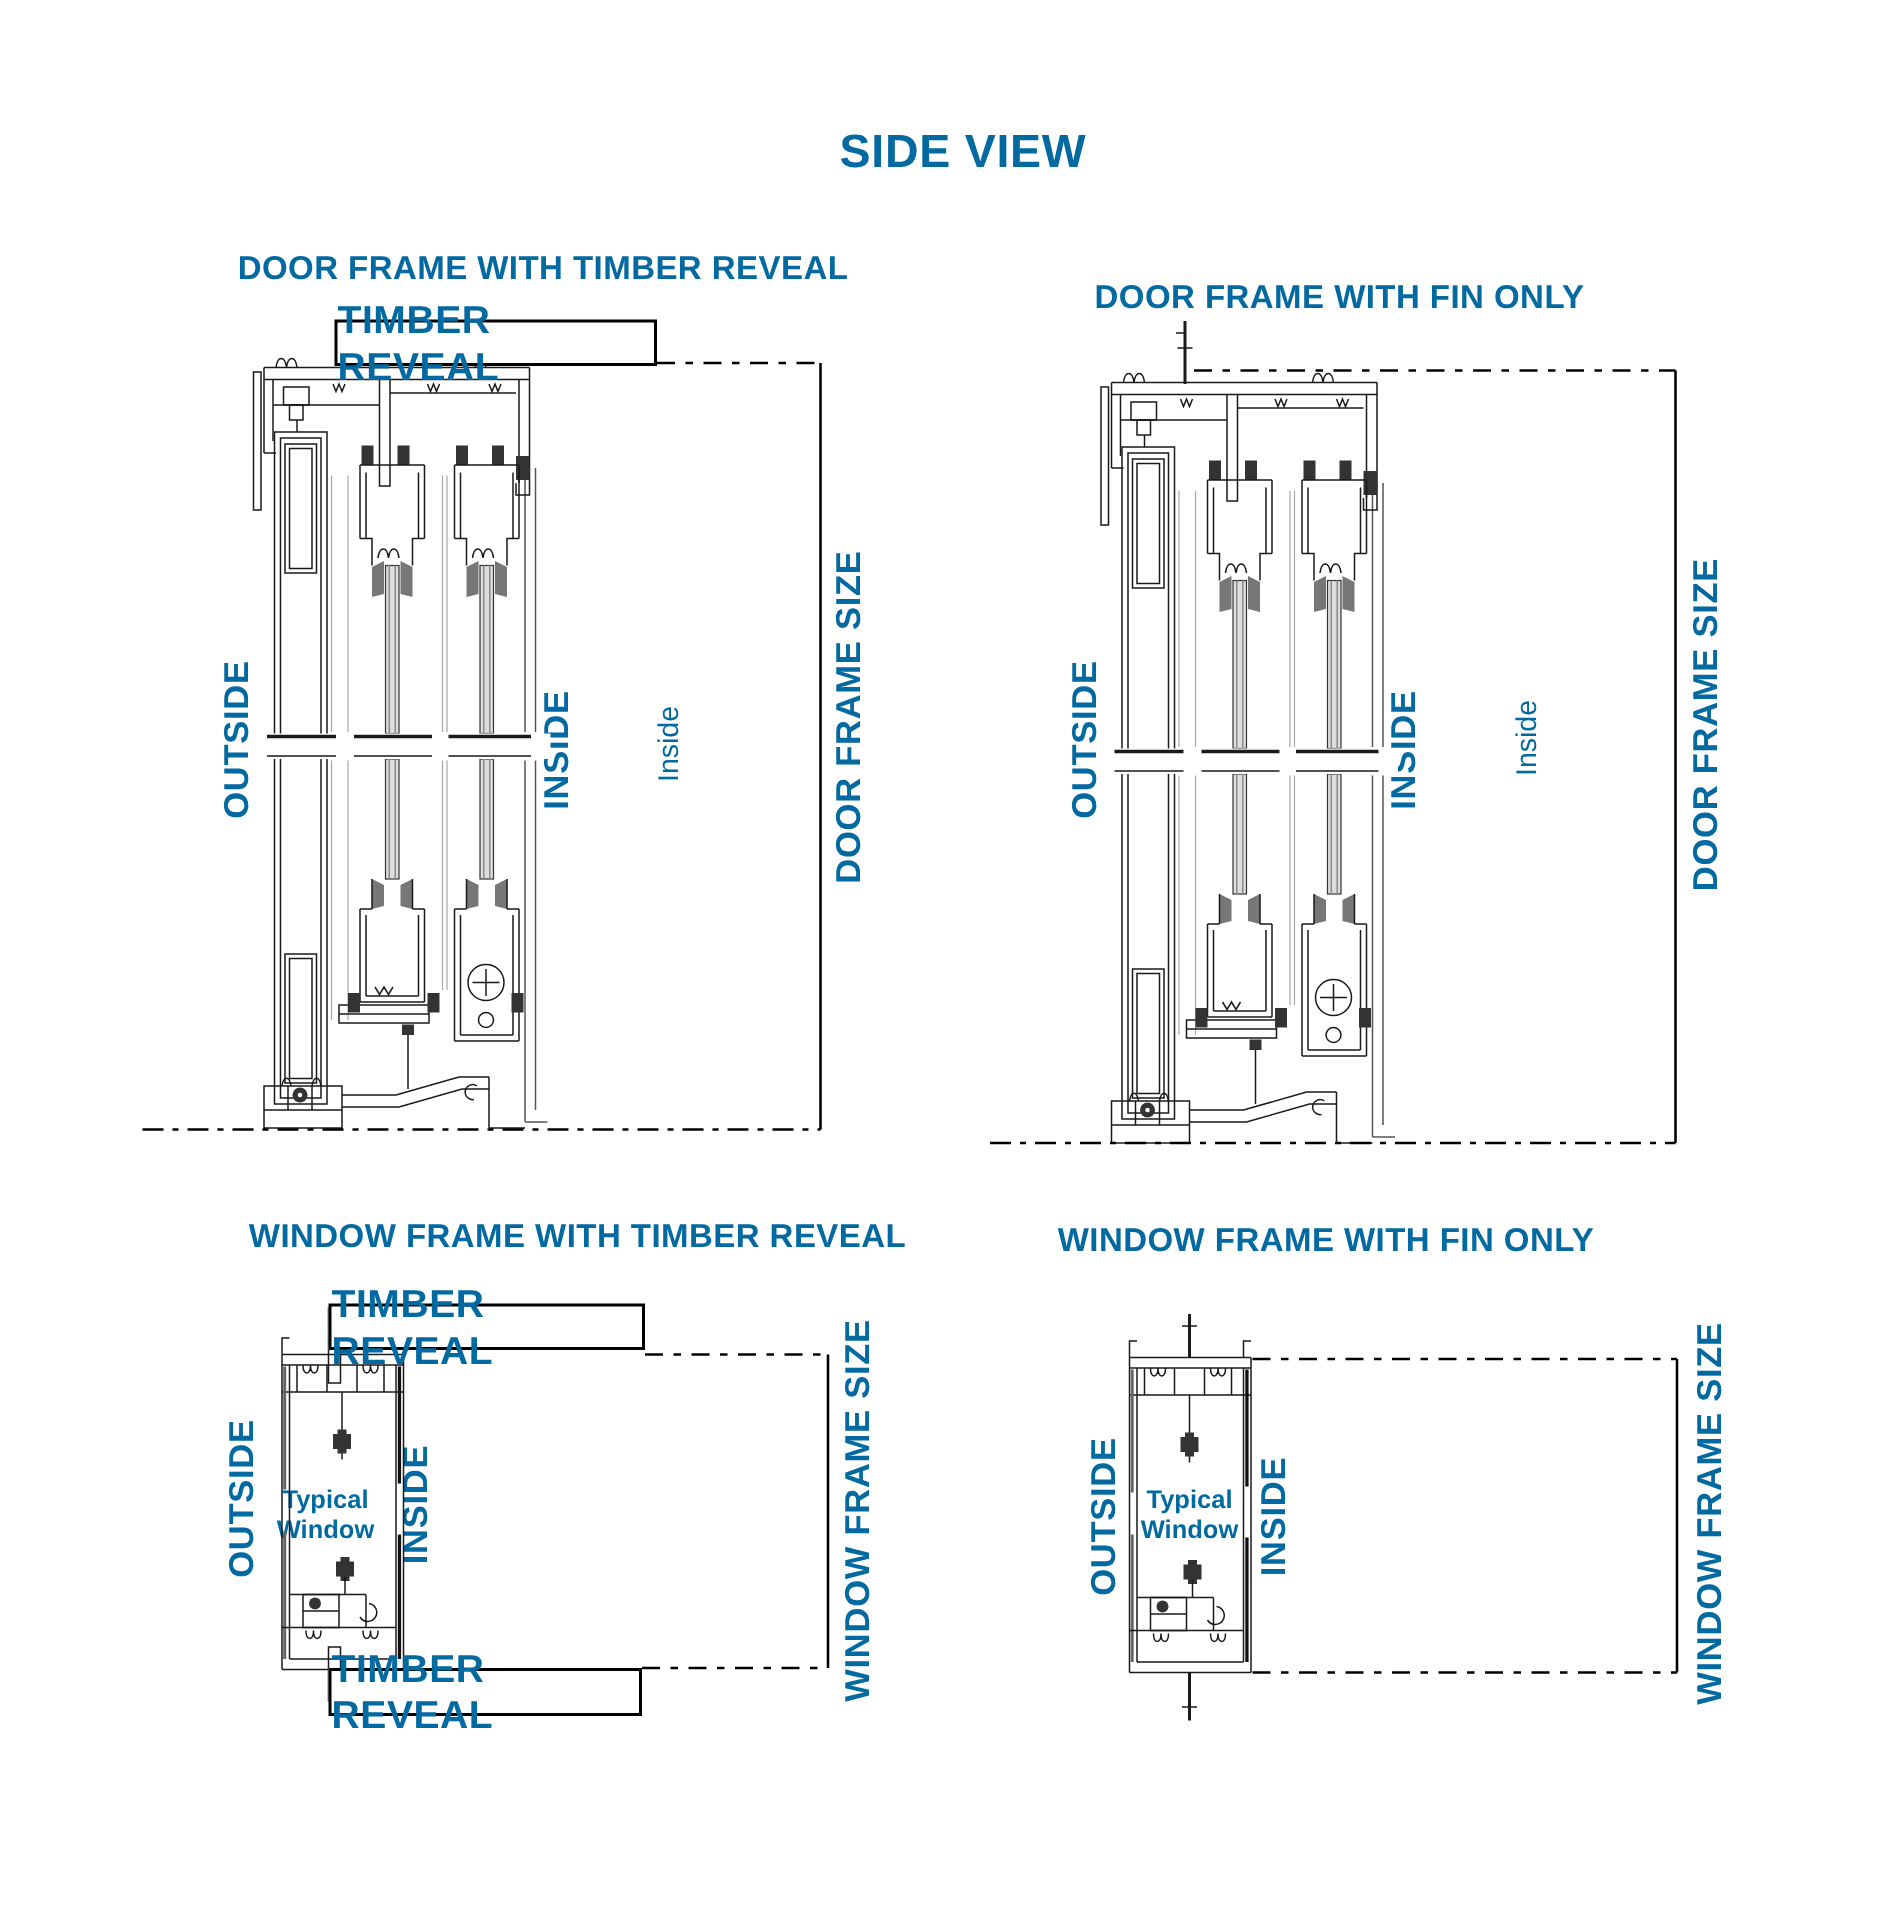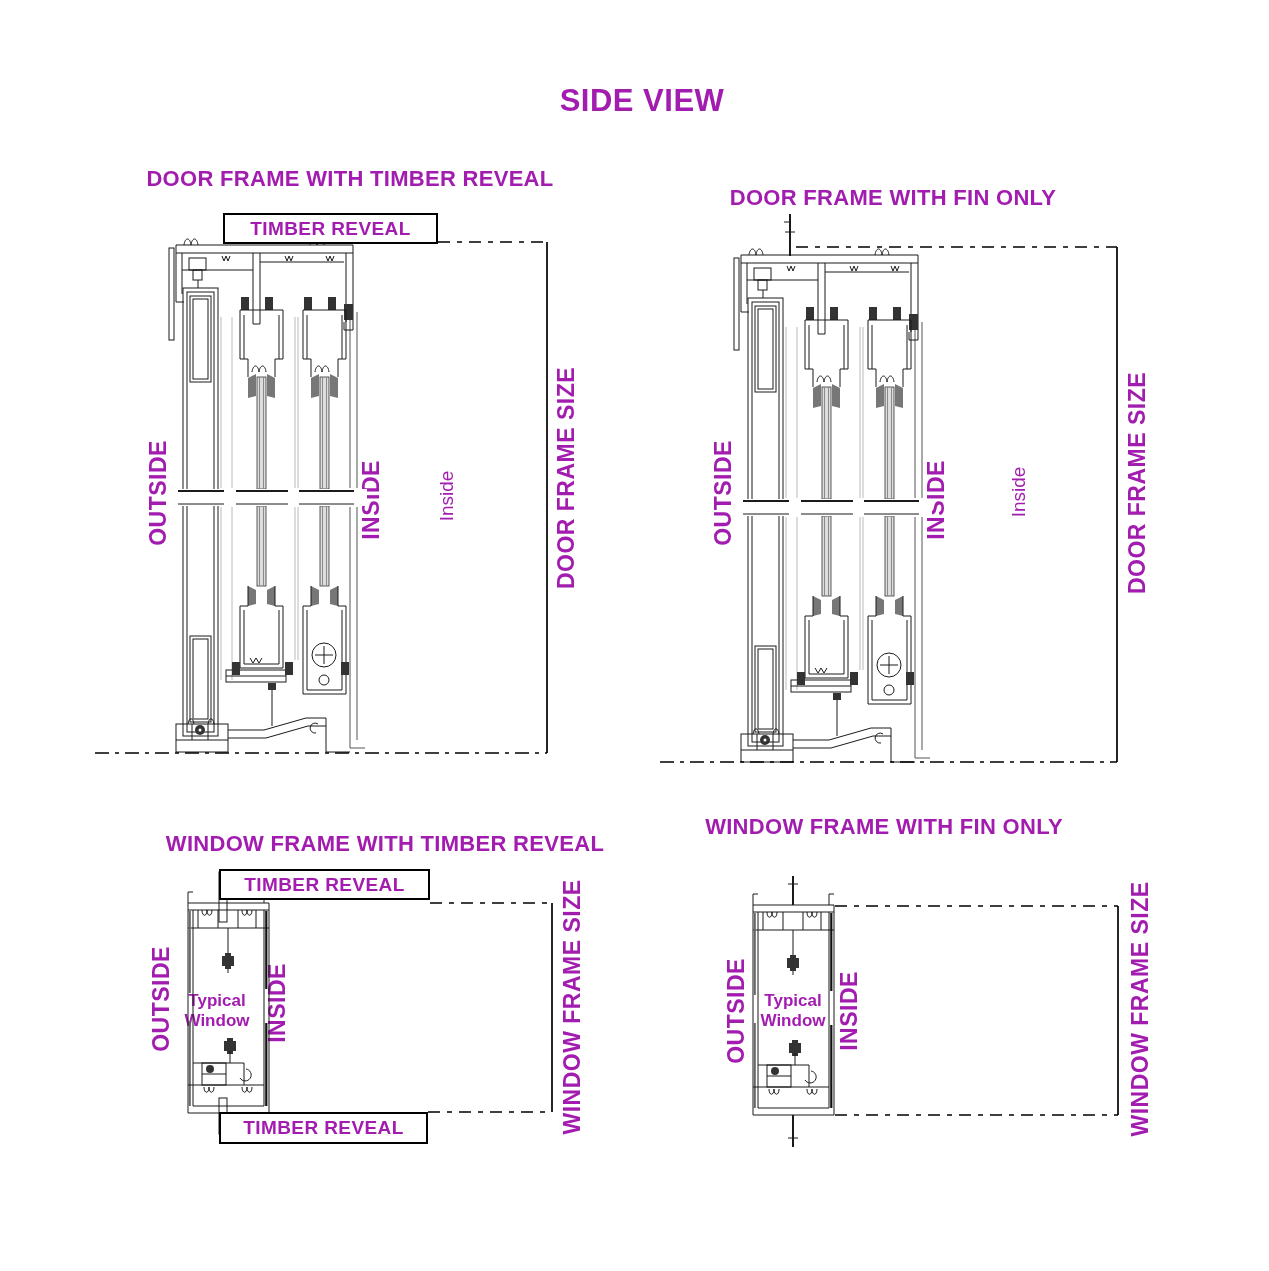--- a/index.html
+++ b/index.html
@@ -1,24 +1,24 @@
 <!DOCTYPE html>
 <html><head>
 <meta charset="utf-8">
 <style>
   html,body{margin:0;padding:0;background:#fff;}
   .canvas{position:relative;width:1269px;height:1271px;background:#fff;overflow:hidden;
-          font-family:"Liberation Sans","DejaVu Sans",sans-serif;color:#a21caf;}
+          font-family:"Liberation Sans","DejaVu Sans",sans-serif;color:#0369a1;}
   .page-title{position:absolute;left:492px;top:83px;width:300px;text-align:center;
               font-size:31px;font-weight:bold;letter-spacing:.5px;}
   .panel-title{position:absolute;width:520px;text-align:center;font-size:22px;
                font-weight:bold;letter-spacing:.3px;white-space:nowrap;}
   .label-box{position:absolute;box-sizing:border-box;border:2.5px solid #000;background:#fff;
              display:flex;align-items:center;justify-content:center;
-             font-size:19px;font-weight:bold;letter-spacing:.4px;z-index:5;}
+             font-size:26px;font-weight:bold;letter-spacing:.4px;z-index:5;}
   .rot{position:absolute;white-space:nowrap;font-size:23px;font-weight:bold;letter-spacing:.5px;
        transform:translate(-50%,-50%) rotate(-90deg);}
   .rot-light{position:absolute;white-space:nowrap;font-size:19px;font-weight:normal;
        transform:translate(-50%,-50%) rotate(-90deg);}
   .typ-win{position:absolute;text-align:center;font-size:17px;font-weight:bold;line-height:1.2;
        transform:translate(-50%,-50%);width:90px;}
   svg.drawing{position:absolute;left:0;top:0;z-index:1;}
   .dl{stroke:#1a1a1a;stroke-width:1;fill:none;}
   .dl2{stroke:#1a1a1a;stroke-width:2.2;fill:none;}
   .dfill{fill:#333;stroke:none;}
@@ -196,23 +196,23 @@
     </g>
     <g>
       <path class="dash" d="M835,906 H1118"></path>
       <path class="dash" d="M835,1115 H1118"></path>
       <path class="meas" d="M1118,906 V1115"></path>
     </g>
   </svg>
 
   <div class="page-title">SIDE VIEW</div>
 
-  <div class="panel-title" style="left:90px;top:166px;">DOOR FRAME WITH TIMBER REVEAL</div>
+  <div class="panel-title" style="left:102px;top:166px;">DOOR FRAME WITH TIMBER REVEAL</div>
   <div class="panel-title" style="left:633px;top:169px;margin-top:16px;">DOOR FRAME WITH FIN ONLY</div>
-  <div class="panel-title" style="left:125px;top:811px;margin-top:20px;">WINDOW FRAME WITH TIMBER REVEAL</div>
+  <div class="panel-title" style="left:125px;top:811px;">WINDOW FRAME WITH TIMBER REVEAL</div>
   <div class="panel-title" style="left:624px;top:814px;">WINDOW FRAME WITH FIN ONLY</div>
 
   <div class="label-box" style="left:223px;top:213px;width:215px;height:31px;">TIMBER REVEAL</div>
   <div class="label-box" style="left:219px;top:869px;width:211px;height:31px;">TIMBER REVEAL</div>
   <div class="label-box" style="left:219px;top:1112px;width:209px;height:32px;">TIMBER REVEAL</div>
 
   <div class="rot" style="left:158px;top:493px;">OUTSIDE</div>
   <div class="rot" style="left:371px;top:500px;">INSIDE</div>
   <div class="rot-light" style="left:447px;top:496px;">Inside</div>
   <div class="rot" style="left:566px;top:478px;">DOOR FRAME SIZE</div>

